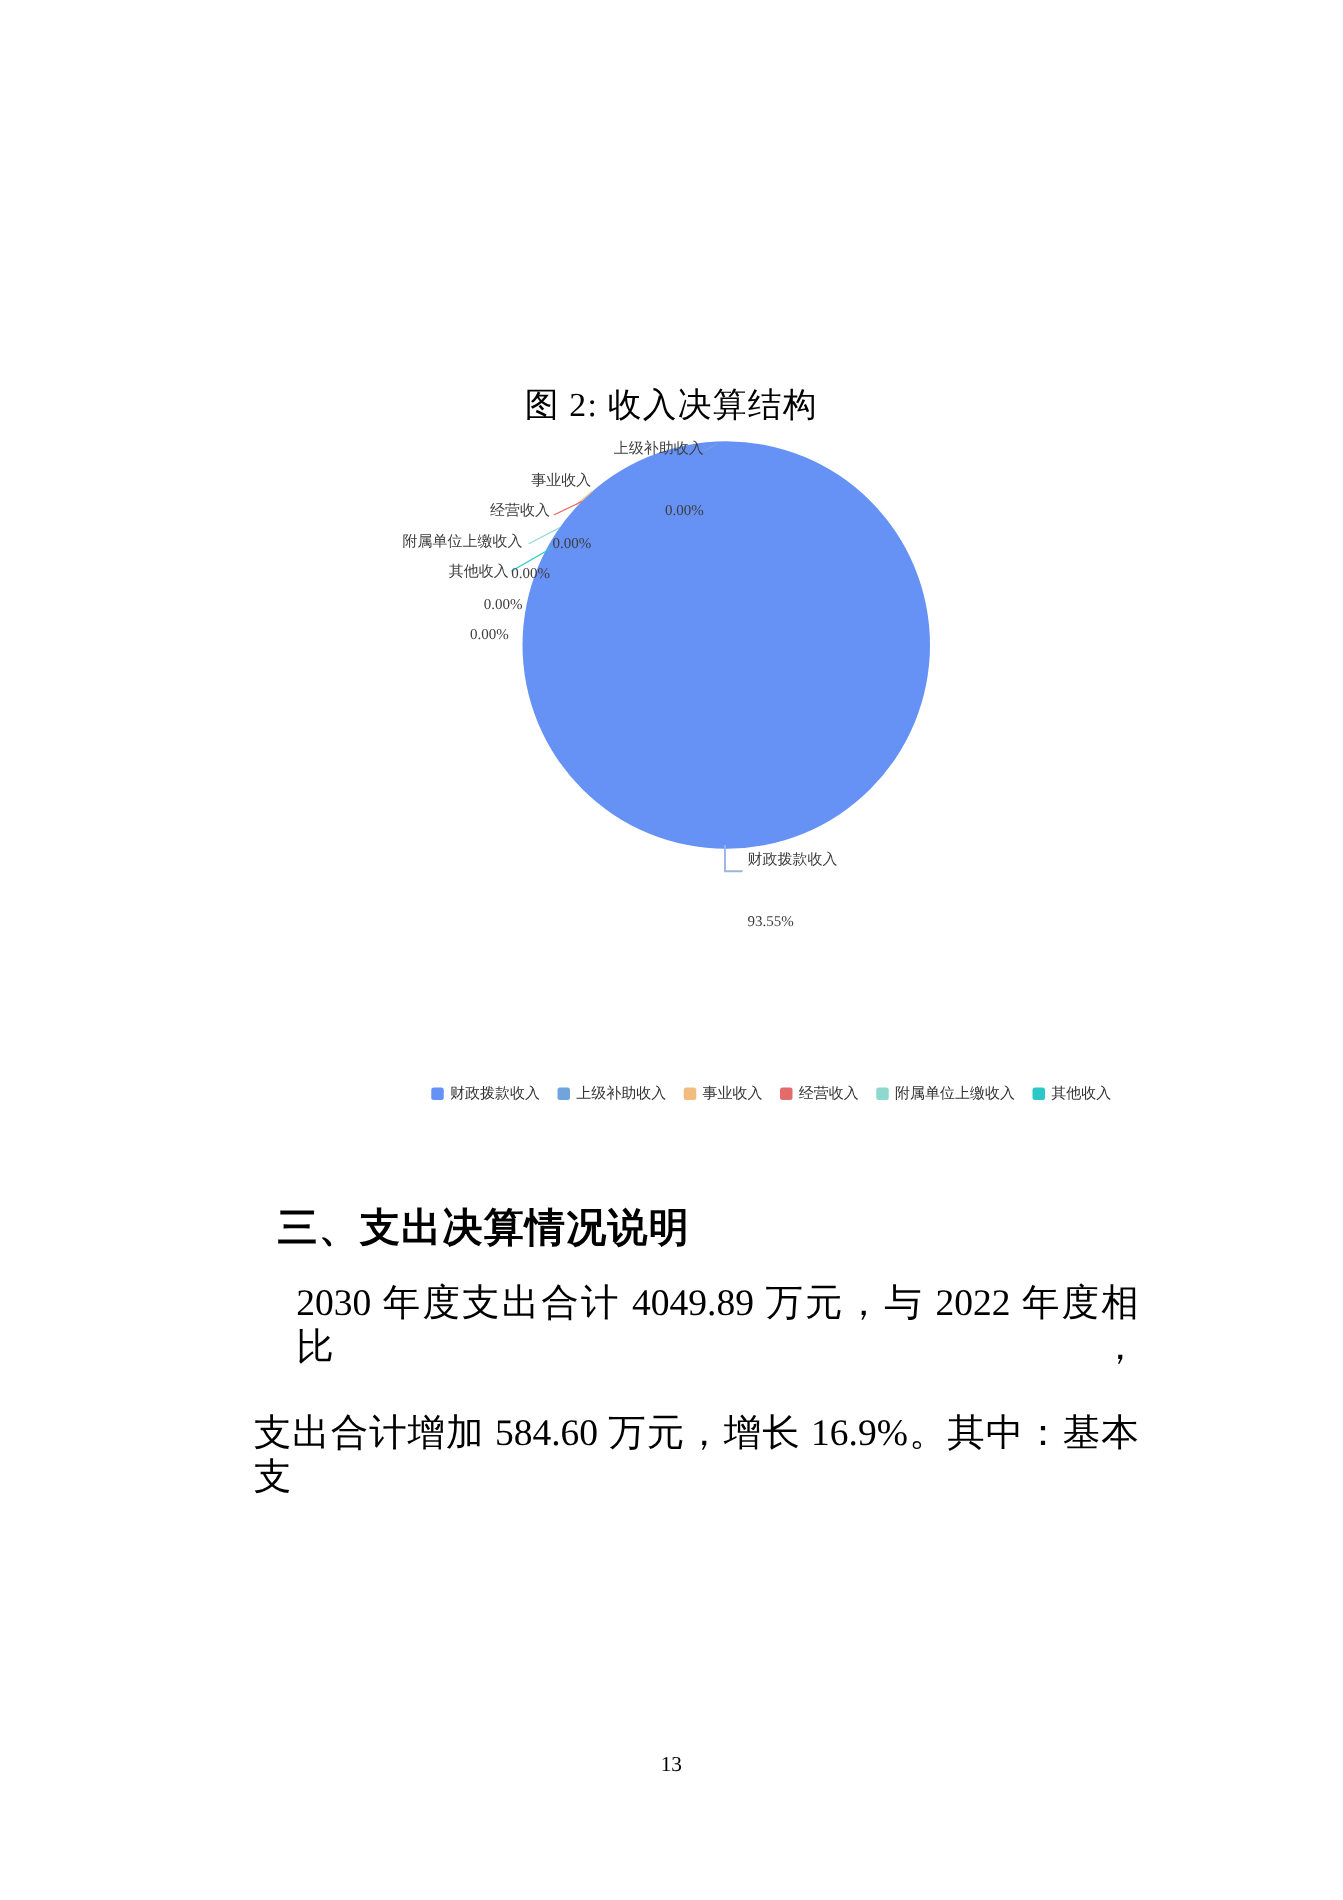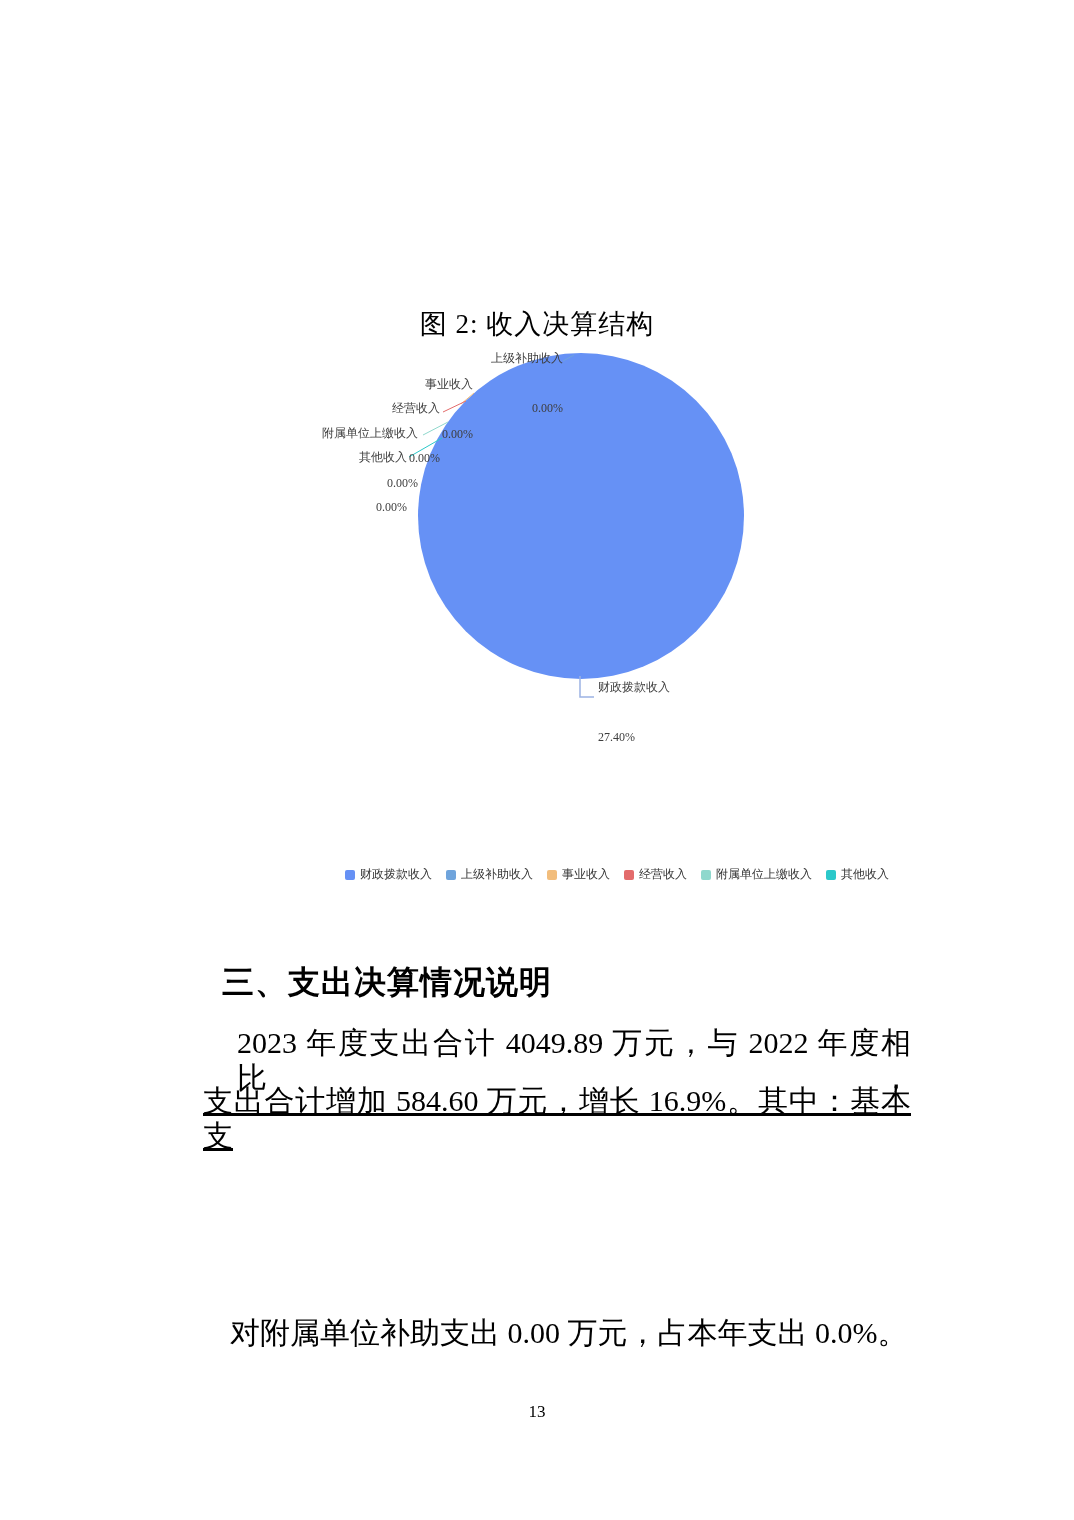--- a/index.html
+++ b/index.html
@@ -98,21 +98,21 @@
   <div class="slice-label right" style="right:656px;top:426px;">
     <span>附属单位上缴收入</span>
     <span class="pct">0.00%</span>
   </div>
   <div class="slice-label right" style="right:667px;top:450px;">
     <span>其他收入</span>
     <span class="pct">0.00%</span>
   </div>
   <div class="slice-label left" style="left:598px;top:680px;">
     <span>财政拨款收入</span>
-    <span class="pct">27.40%</span>
+    <span class="pct">93.55%</span>
   </div>
 
   <div class="legend">
     <div class="legend-item">
       <span class="swatch" style="background-color: rgb(102, 145, 245);"></span>
       <span>财政拨款收入</span>
     </div>
     <div class="legend-item">
       <span class="swatch" style="background-color: rgb(111, 164, 220);"></span>
       <span>上级补助收入</span>
@@ -130,19 +130,18 @@
       <span>附属单位上缴收入</span>
     </div>
     <div class="legend-item">
       <span class="swatch" style="background-color: rgb(43, 200, 202);"></span>
       <span>其他收入</span>
     </div>
   </div>
 
   <div class="section-heading">三、支出决算情况说明</div>
 
-  <div class="body-line indent" style="top:1026px;">2023 年度支出合计 4049.89 万元，与 2022 年度相比，</div>
-  <div class="body-line" style="top:1084px;text-decoration:underline;">支出合计增加 584.60 万元，增长 16.9%。其中：基本支</div>
-  <div class="body-line last" style="top:1316px;">对附属单位补助支出 0.00 万元，占本年支出 0.0%。</div>
+  <div class="body-line indent" style="top:1026px;">2030 年度支出合计 4049.89 万元，与 2022 年度相比，</div>
+  <div class="body-line" style="top:1130px;">支出合计增加 584.60 万元，增长 16.9%。其中：基本支</div>
 
   <div class="page-number">13</div>
 
 </div>
 
 </body></html>

